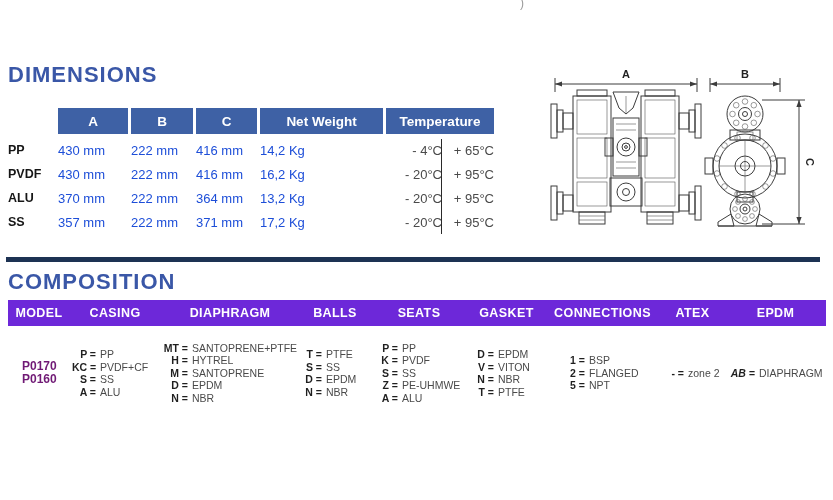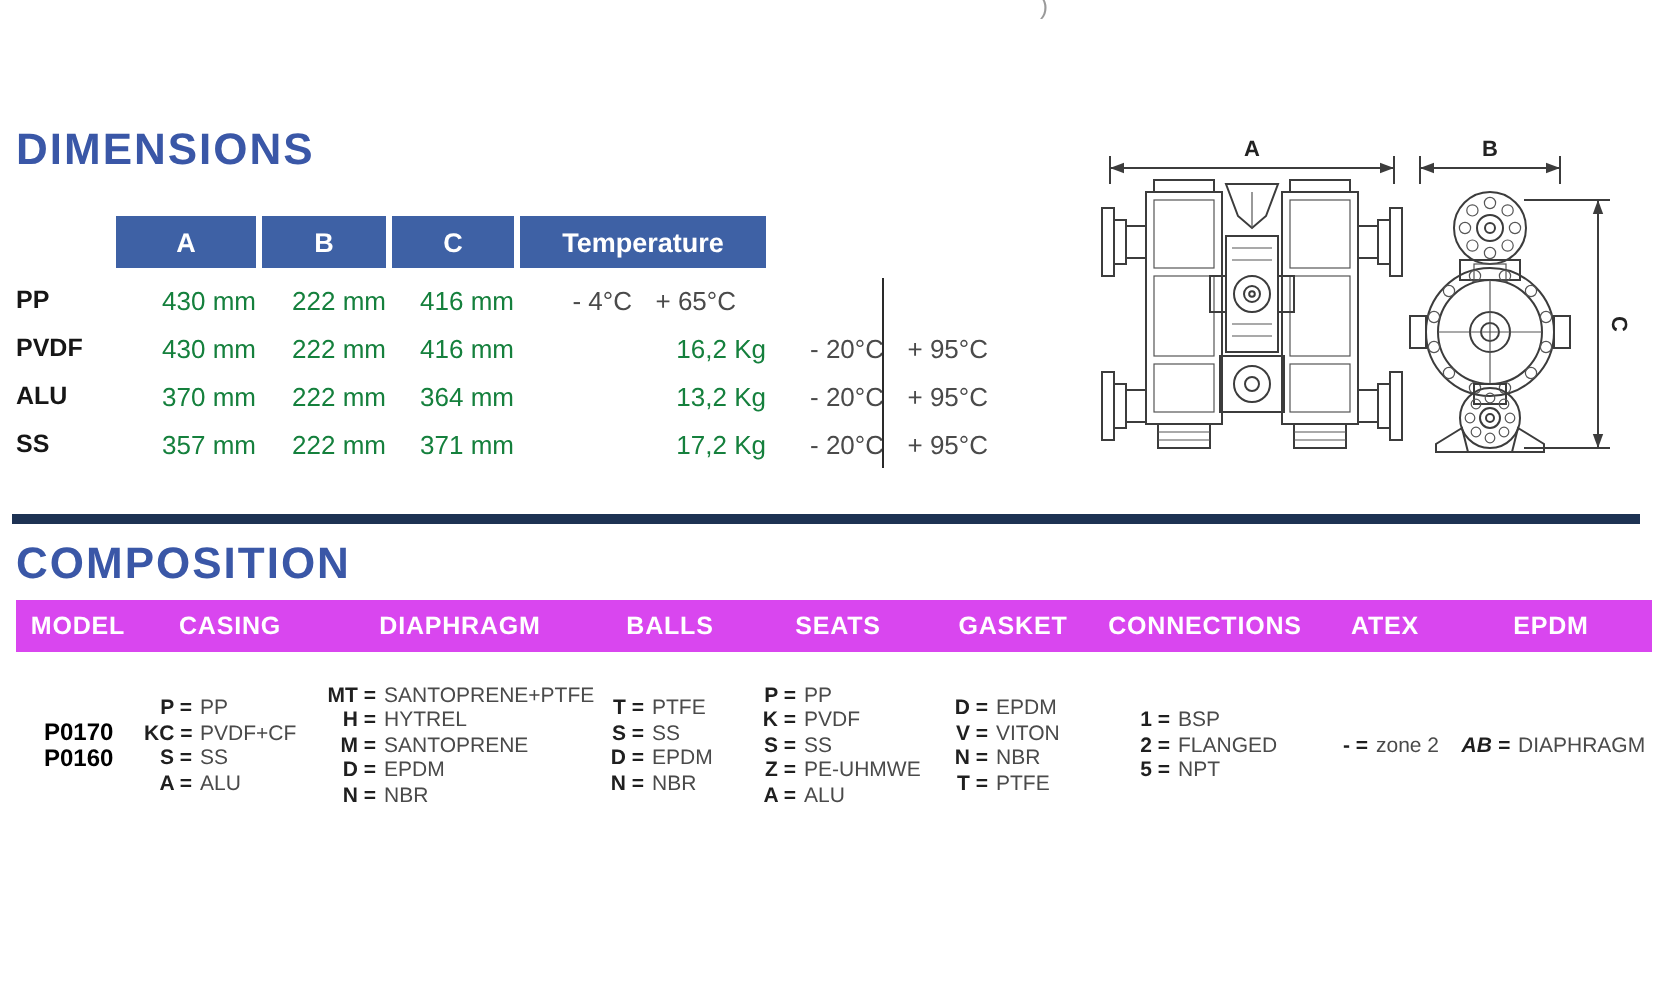--- a/index.html
+++ b/index.html
@@ -15,52 +15,52 @@
   .title-composition { top:269px; }
 
   
   .dim-table { position:absolute; left:8px; top:108px; width:486px; }
   .trow { display:grid; grid-template-columns:47px 70px 62px 61px 123px 108px;
           column-gap:3px; align-items:center; height:24px; }
   .thead { height:26px; margin-bottom:4px; }
   .thead .hcell { background:#3e61a5; color:#ffffff; font-weight:bold; font-size:13.5px;
                   height:26px; display:flex; align-items:center; justify-content:center; }
   .rowlabel { font-weight:bold; font-size:12.5px; color:#161616; }
-  .dcell { text-align:right; font-size:13px; color:#15803d; }
+  .dcell { text-align:left; font-size:13px; color:#1d4ed8; }
   .tempcell { display:grid; grid-template-columns:56px 52px; }
   .tempcell span { text-align:right; font-size:13px; color:#4a4a4a; }
   .temp-divider { position:absolute; left:441px; top:139px; width:1.4px; height:95px;
                   background:#2a2a2a; }
 
   
   .drawing { position:absolute; top:66px; }
   .drawing-front { left:550px; }
   .drawing-side  { left:700px; }
   .drawing svg { display:block; }
   .sketch { stroke:#3c3c3c; fill:none; stroke-width:1; }
   .sketch-thin { stroke:#555; fill:none; stroke-width:0.6; }
   .dim-label { font-family:"Liberation Sans",sans-serif; font-size:11px; font-weight:bold; fill:#222; }
   .arrow { fill:#3c3c3c; stroke:none; }
 
   
   .navy-rule { position:absolute; left:6px; top:257px; width:814px; height:5px; background:#1d3253; }
 
   .comp-grid { display:grid; grid-template-columns:62px 90px 140px 70px 98px 77px 115px 65px 101px; }
-  .comp-head { position:absolute; left:8px; top:300px; width:818px; height:26px; background:#d946ef; }
+  .comp-head { position:absolute; left:8px; top:300px; width:818px; height:26px; background:#6d28d9; }
   .comp-head .hcell { display:flex; align-items:center; justify-content:center;
                       color:#ffffff; font-weight:bold; font-size:12.5px; letter-spacing:.4px; height:26px; }
   .comp-body { position:absolute; left:8px; top:329px; width:818px; height:88px; }
   .comp-body .ccell { display:flex; flex-direction:column; justify-content:center; }
 
   .item { display:flex; align-items:baseline; font-size:10.5px; line-height:12.5px;
           color:#4a4a4a; white-space:nowrap; }
   .item .k { font-weight:bold; color:#1f1f1f; text-align:right; flex:none; margin-right:4px; }
 
   .col-model { padding-left:14px; }
-  .model-line { font-weight:bold; font-size:12px; line-height:13px; color:#000000; }
+  .model-line { font-weight:bold; font-size:12px; line-height:13px; color:#701a75; }
   .col-casing    { padding-left:2px; }  .col-casing .k    { width:24px; }
   .col-diaphragm { padding-left:2px; }  .col-diaphragm .k { width:26px; }
   .col-balls     { padding-left:4px; }  .col-balls .k     { width:18px; }
   .col-seats     { padding-left:10px; } .col-seats .k     { width:18px; }
   .col-gasket    { padding-left:8px; }  .col-gasket .k    { width:18px; }
   .col-conn      { padding-left:24px; } .col-conn .k      { width:16px; }
   .col-atex      { padding-left:8px; }  .col-atex .k      { width:16px; }
   .col-ports     { padding-left:4px; }  .col-ports .k     { width:26px;font-style:italic; }
 </style>
 </head>
@@ -71,28 +71,30 @@
   <div class="crop-fragment">)</div>
 
   <div class="section-title title-dimensions">DIMENSIONS</div>
 
   <div class="dim-table">
     <div class="trow thead">
       <div></div>
       <div class="hcell">A</div>
       <div class="hcell">B</div>
       <div class="hcell">C</div>
+      <div class="hcell">Net Weight</div>
       <div class="hcell">Temperature</div>
     </div>
 
     <div class="trow">
       <div class="rowlabel">PP</div>
       <div class="dcell">430 mm</div>
       <div class="dcell">222 mm</div>
       <div class="dcell">416 mm</div>
+      <div class="dcell">14,2 Kg</div>
       <div class="tempcell">
         <span>- 4°C</span>
         <span>+ 65°C</span>
       </div>
     </div>
 
     <div class="trow">
       <div class="rowlabel">PVDF</div>
       <div class="dcell">430 mm</div>
       <div class="dcell">222 mm</div>

